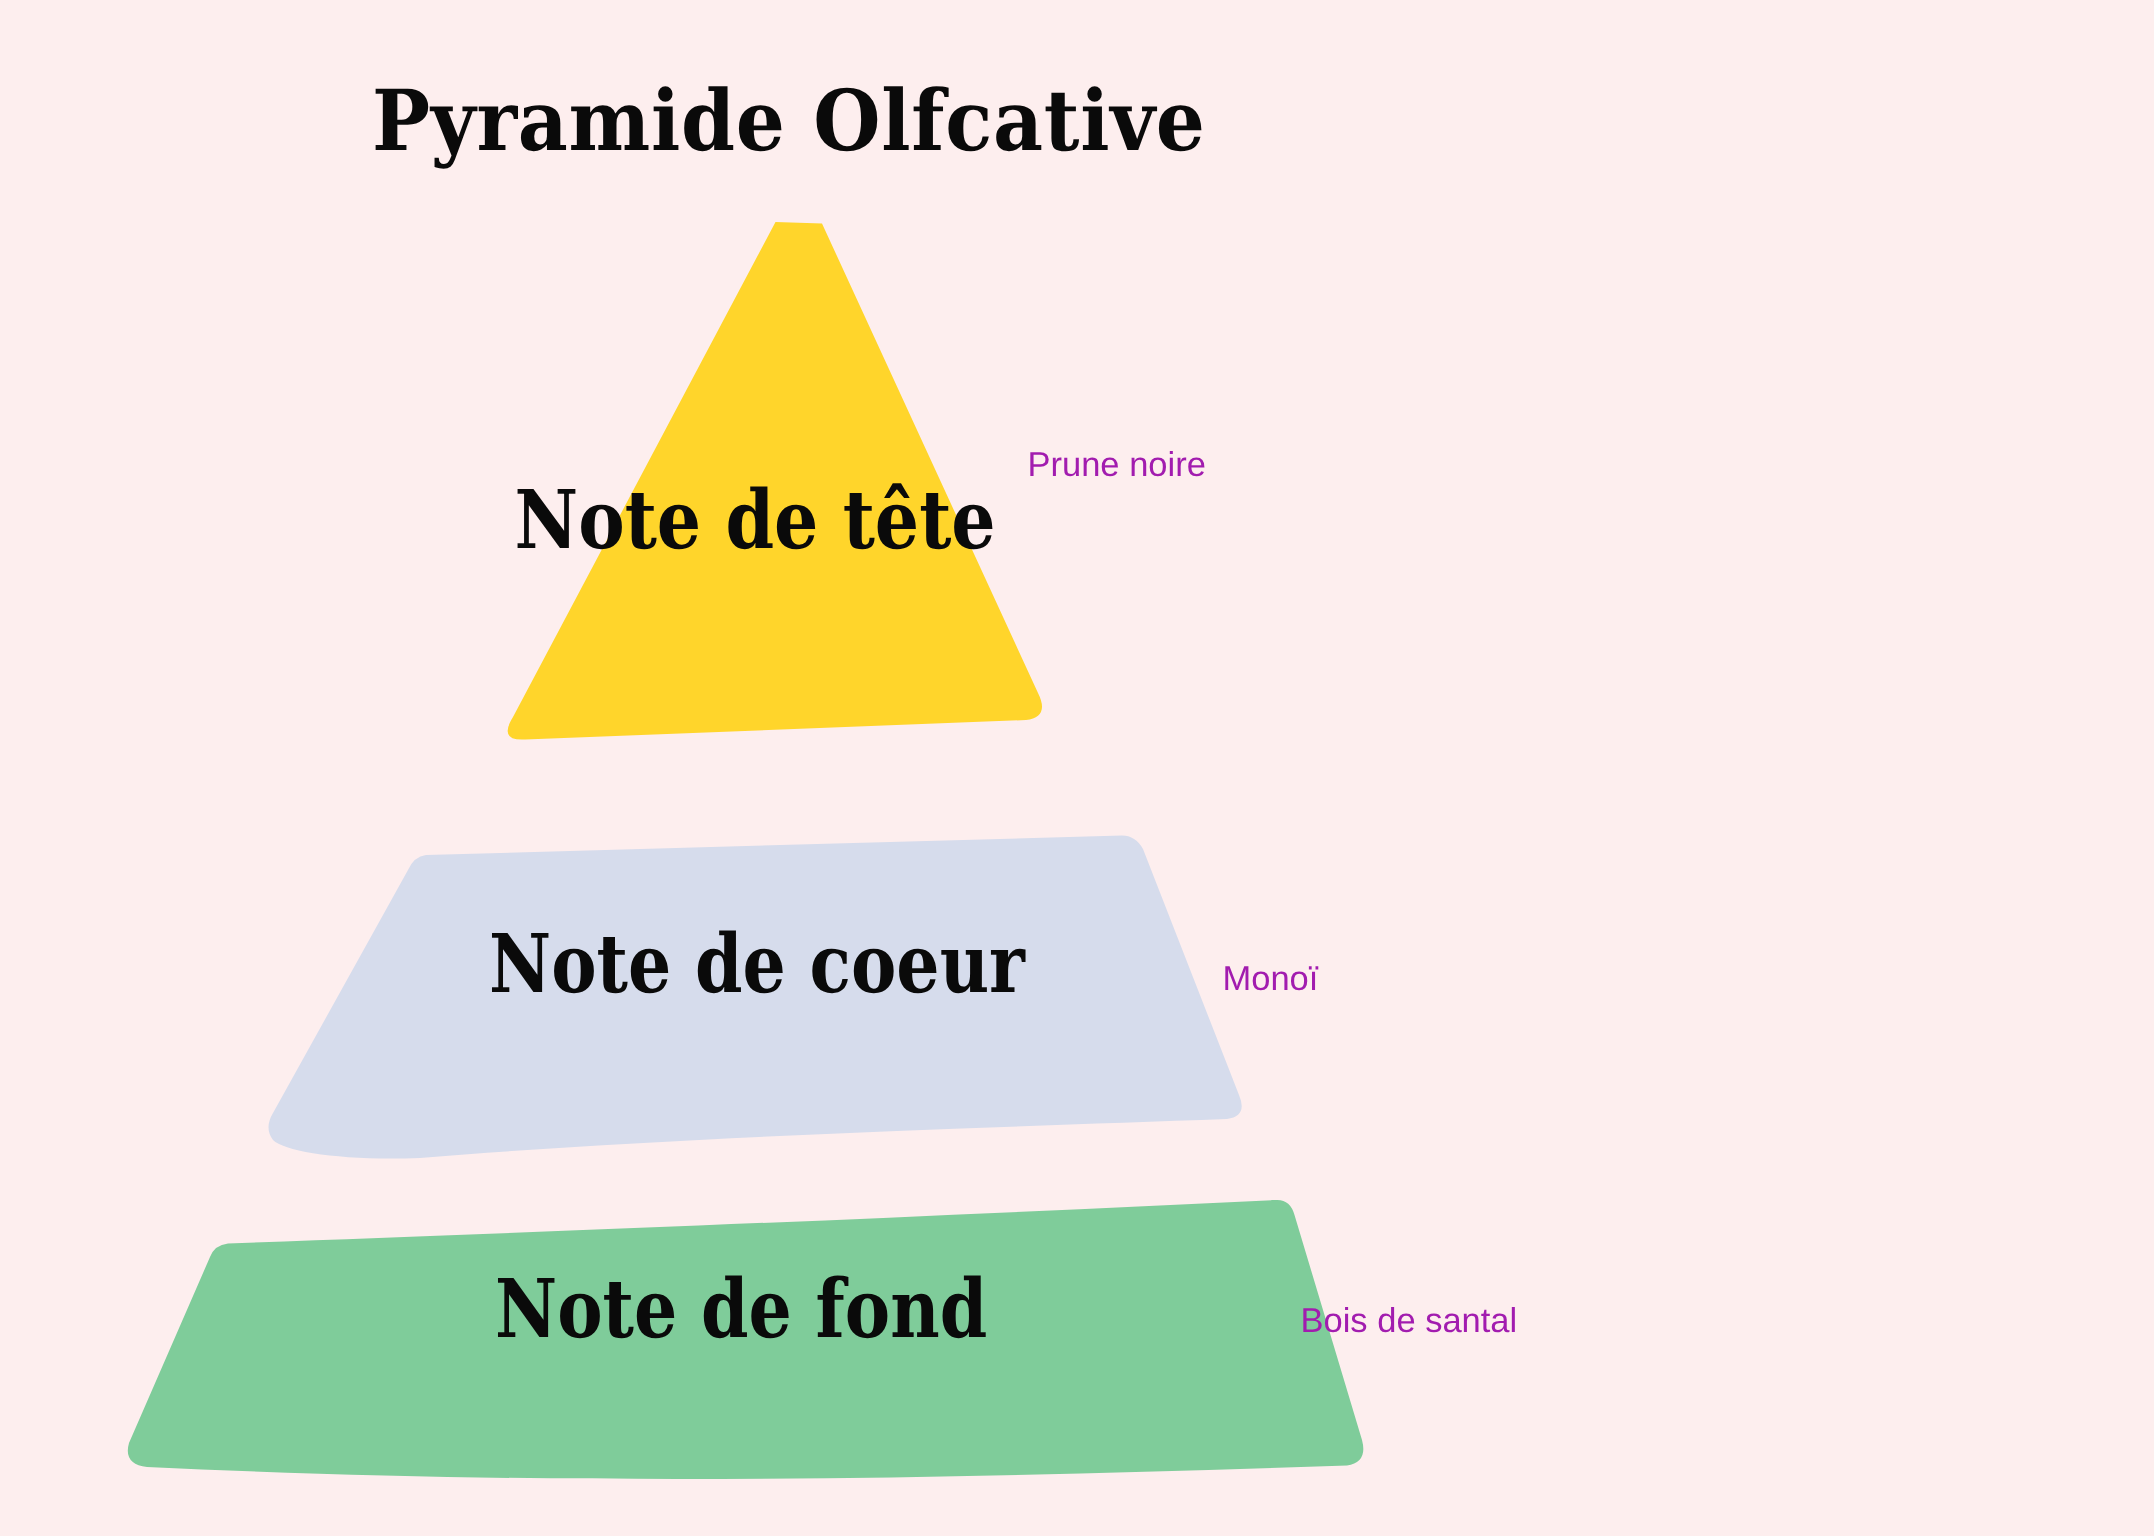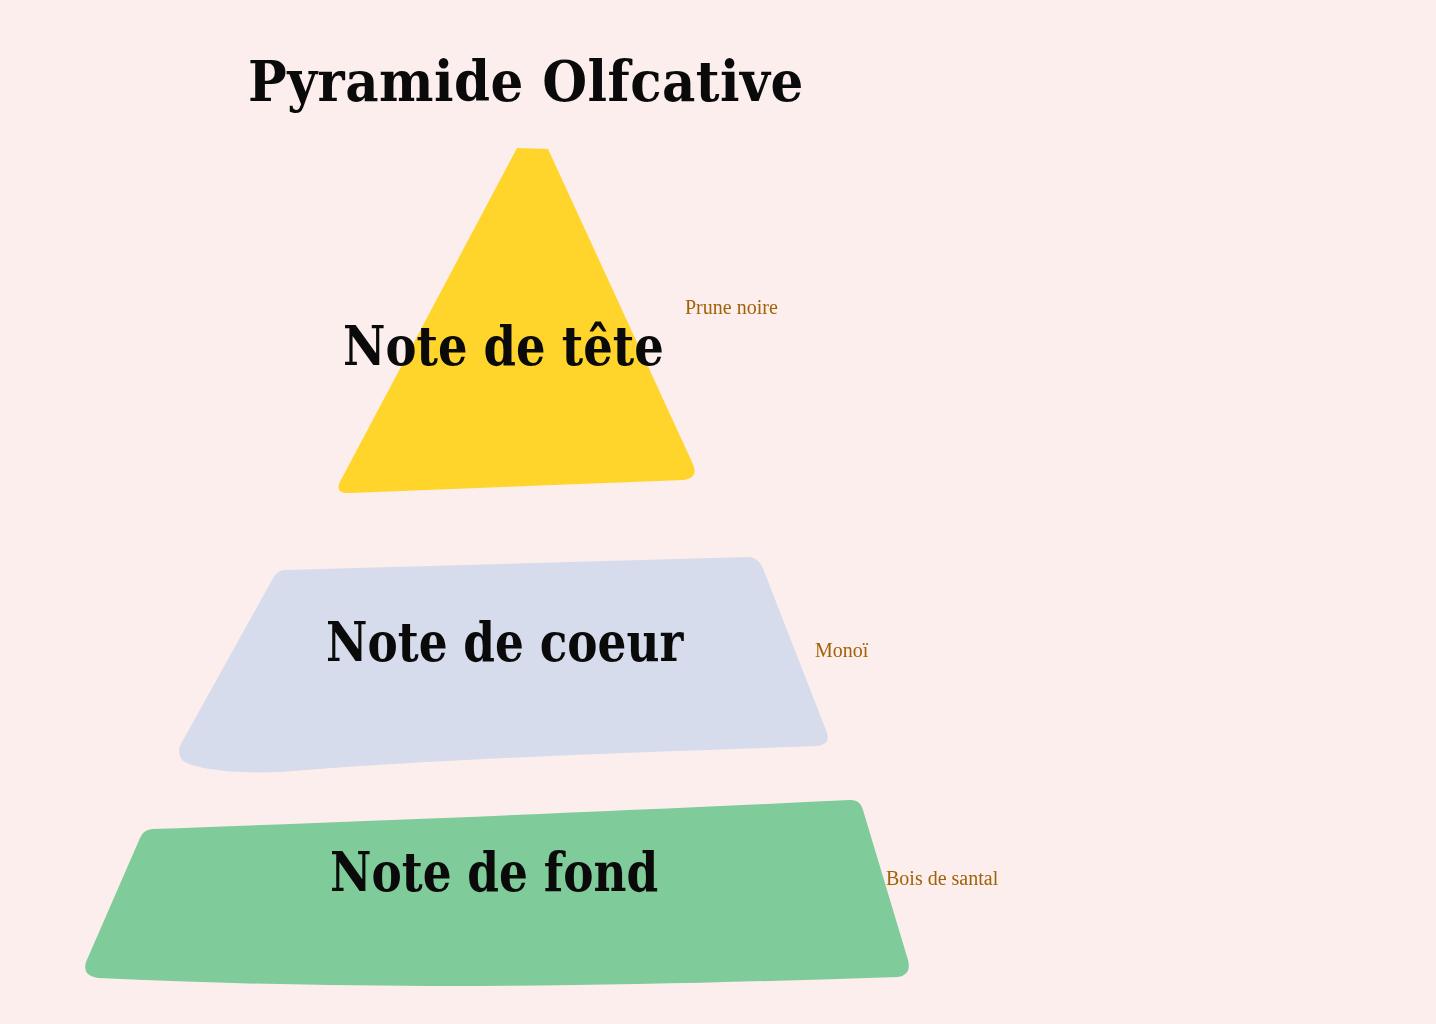--- a/index.html
+++ b/index.html
@@ -19,22 +19,22 @@
     }
     .tier-label {
       position: absolute;
       font-family: "DejaVu Serif", serif;
       font-weight: bold; font-size: 54px; color: #0a0a0a;
       white-space: nowrap;
       transform-origin: left top;
     }
     .note {
       position: absolute;
-      font-family: Liberation Serif, serif;
-      font-size: 20px; color: #a16207;
+      font-family: Liberation Sans, sans-serif;
+      font-size: 23px; color: #a21caf;
       white-space: nowrap;
     }
   </style>
 </head>
 <body>
 
 <svg class="shapes" width="1436" height="1024" viewBox="0 0 1436 1024">
 
   <path d="M517,148 L548,149 L692,462 Q700,478 684,480 L350,493 Q332,494 342,478 Z" fill="#ffd52b"></path>
 
@@ -45,13 +45,13 @@
 
 <div class="title">Pyramide Olfcative</div>
 
 <div class="tier-label" style="left:343px; top:314px; transform:scaleX(0.86);">Note de tête</div>
 <div class="note" style="left:685px; top:296px;">Prune noire</div>
 
 <div class="tier-label" style="left:326px; top:610px; transform:scaleX(0.84);">Note de coeur</div>
 <div class="note" style="left:815px; top:639px;">Monoï</div>
 
 <div class="tier-label" style="left:330px; top:840px; transform:scaleX(0.84);">Note de fond</div>
-<div class="note" style="left:886px; top:867px;">Bois de santal</div>
+<div class="note" style="left:867px; top:867px;">Bois de santal</div>
 
 </body></html>

